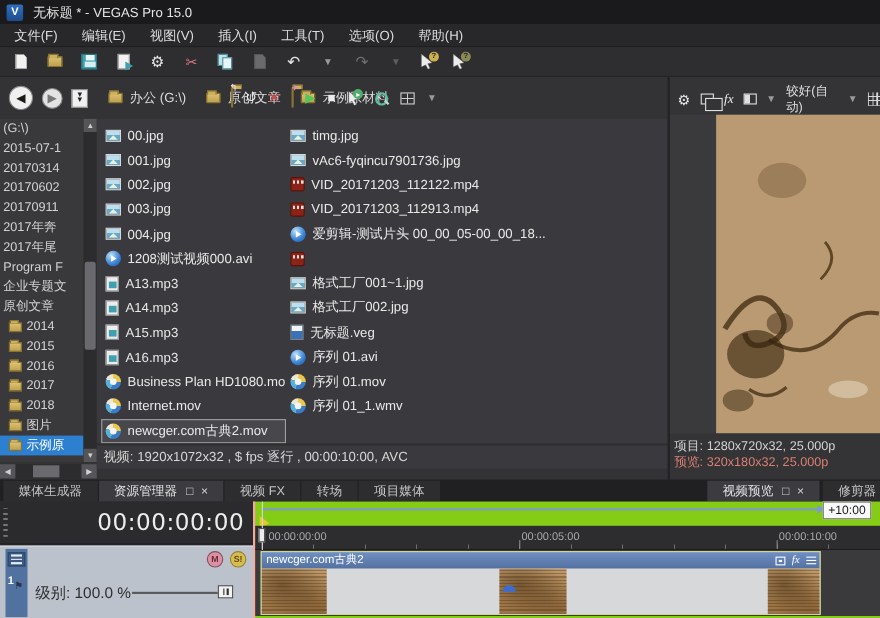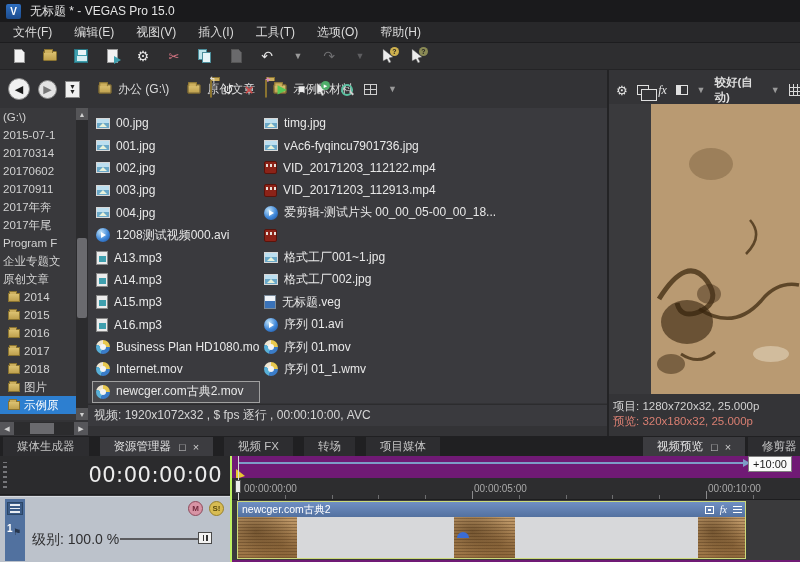--- a/index.html
+++ b/index.html
@@ -122,41 +122,41 @@
     color:#d6d6d6; font-size:12px; display:flex; align-items:center; padding-left:6px; border-top:1px solid #2c2c2e; }
 
   
   .preview { position:absolute; left:607px; top:70px; width:193px; height:366px; background:#343437; border-left:2px solid #232325; }
   .pv-toolbar { position:absolute; left:0; top:6px; width:100%; height:28px; display:flex; align-items:center; gap:9px; padding-left:7px; }
   .pv-toolbar .glyph { font-size:13px; }
   .monic { width:14px; height:10px; border:1px solid #e0e0e0; position:relative; background:#343437; }
   .monic:before { content:""; position:absolute; left:3px; top:3px; width:14px; height:10px; border:1px solid #e0e0e0; background:#343437; }
   .fxit { color:#e8e8e8; font-size:12px; font-style:italic; font-family:"Liberation Serif",serif; }
   .splitic { width:13px; height:10px; border:1px solid #e0e0e0; background:linear-gradient(90deg,#e0e0e0 0 45%,transparent 45%); }
-  .quality { color:#dedede; font-size:11.5px;font-weight:bold; }
+  .quality { color:#dedede; font-size:11.5px; }
   .hashic { width:13px; height:12px;
     background:repeating-linear-gradient(90deg,#d8d8d8 0 1px,transparent 1px 4px),
                repeating-linear-gradient(0deg,#d8d8d8 0 1px,transparent 1px 4px); }
   .vscreen { position:absolute; left:0; top:34px; width:193px; height:290px; background:#3a3a3d; overflow:hidden; }
   .vimg { position:absolute; left:42px; top:0; width:151px; height:290px;
     background:
       radial-gradient(ellipse 90px 60px at 85% 8%, rgba(244,238,224,.85), rgba(244,238,224,0) 70%),
       radial-gradient(ellipse 70px 60px at 98% 60%, rgba(230,216,192,.6), rgba(230,216,192,0) 70%),
       radial-gradient(ellipse 100px 80px at 60% 95%, rgba(222,205,178,.55), rgba(222,205,178,0) 70%),
       radial-gradient(ellipse 90px 110px at 8% 62%, rgba(58,36,14,.65), rgba(58,36,14,0) 70%),
       radial-gradient(ellipse 60px 50px at 30% 45%, rgba(96,64,30,.38), rgba(96,64,30,0) 70%),
       repeating-linear-gradient(0deg, rgba(60,40,18,.16) 0 1px, rgba(0,0,0,0) 1px 3px),
       linear-gradient(100deg,#b3placeholder 0,#b99a72 0); background-color:#b99a72; }
   .pv-info { position:absolute; left:0; top:326px; width:100%; padding:3px 0 0 4px; font-size:11.5px; line-height:15px; }
   .pv-info .l1 { color:#d2d2d2; }
   .pv-info .l2 { color:#d97f72; }
 
   
   .tabbar { position:absolute; left:0; top:436px; width:800px; height:20px; background:#202022; display:flex; align-items:flex-end; }
-  .tabs-left { display:flex; gap:11px; padding-left:3px; }
+  .tabs-left { display:flex; gap:1px; padding-left:3px; }
   .tabs-right { position:absolute; left:610px; bottom:0; display:flex; gap:3px;margin-left:33px; }
   .tab { height:19px; background:#2d2d30; color:#c4c4c4; font-size:11.5px; display:flex; align-items:center;
     padding:0 14px; gap:8px; white-space:nowrap; }
   .tab.selected { background:#3c3c40; color:#e4e4e4; }
   .tab .tabctl { display:none; gap:7px; font-size:11px; color:#cfcfcf; }
   .tab.selected .tabctl { display:inline-flex; }
 
   
   .timeline { position:absolute; left:0; top:456px; width:800px; height:106px; background:#333336; }
   .tc-area { position:absolute; left:0; top:0; width:230px; height:39px; background:#2b2b2d; border-bottom:1px solid #1f1f21; }
@@ -175,21 +175,21 @@
   .circ { width:15px; height:15px; border-radius:50%; font-size:8px; font-weight:bold;
     display:flex; align-items:center; justify-content:center; }
   .circ.m { background:#d793a4; border:1px solid #8d4a5c; color:#70293c; }
   .circ.s { background:#d8bc53; border:1px solid #97802b; color:#5d4c0d; }
   .lvl { position:absolute; left:32px; top:34px; color:#2f2f31; font-size:14px; }
   .sld-track { position:absolute; left:120px; top:41px; width:90px; height:2px; background:#5b5b5e; }
   .sld-handle { position:absolute; left:198px; top:35px; width:14px; height:12px; background:#f2f2f2; border:1px solid #4a4a4a;
     display:flex; align-items:center; justify-content:center; gap:2px; }
   .sld-handle i { display:block; width:1.5px; height:6px; background:#333; }
 
-  .tl-right { position:absolute; left:230px; top:0; width:570px; height:106px; background:#701a75; border-left:2px solid #bef264; }
+  .tl-right { position:absolute; left:230px; top:0; width:570px; height:106px; background:#84cc16; border-left:2px solid #fca5a5; }
   .loopline { position:absolute; left:6px; top:6px; width:506px; height:2px; background:#7d9cc8; }
   .loopline:after { content:""; position:absolute; right:-6px; top:-3px; border-left:7px solid #7d9cc8;
     border-top:4px solid transparent; border-bottom:4px solid transparent; }
   .looptip { position:absolute; left:516px; top:0; background:#fafafa; border:1px solid #808080; color:#1a1a1a;
     font-size:11px; padding:0 4px; line-height:14px; }
   .marker { position:absolute; left:4px; top:14px; width:0; height:0;
     border-left:9px solid #e8c832; border-top:5px solid transparent; border-bottom:5px solid transparent;
     transform:skewY(12deg); }
   .ruler { position:absolute; left:0; top:22px; width:570px; height:22px; background:#2d2d2f; border-bottom:1px solid #1d1d1f; }
   .rlabel { position:absolute; top:5px; color:#a8a8a8; font-size:10px; white-space:nowrap; }

